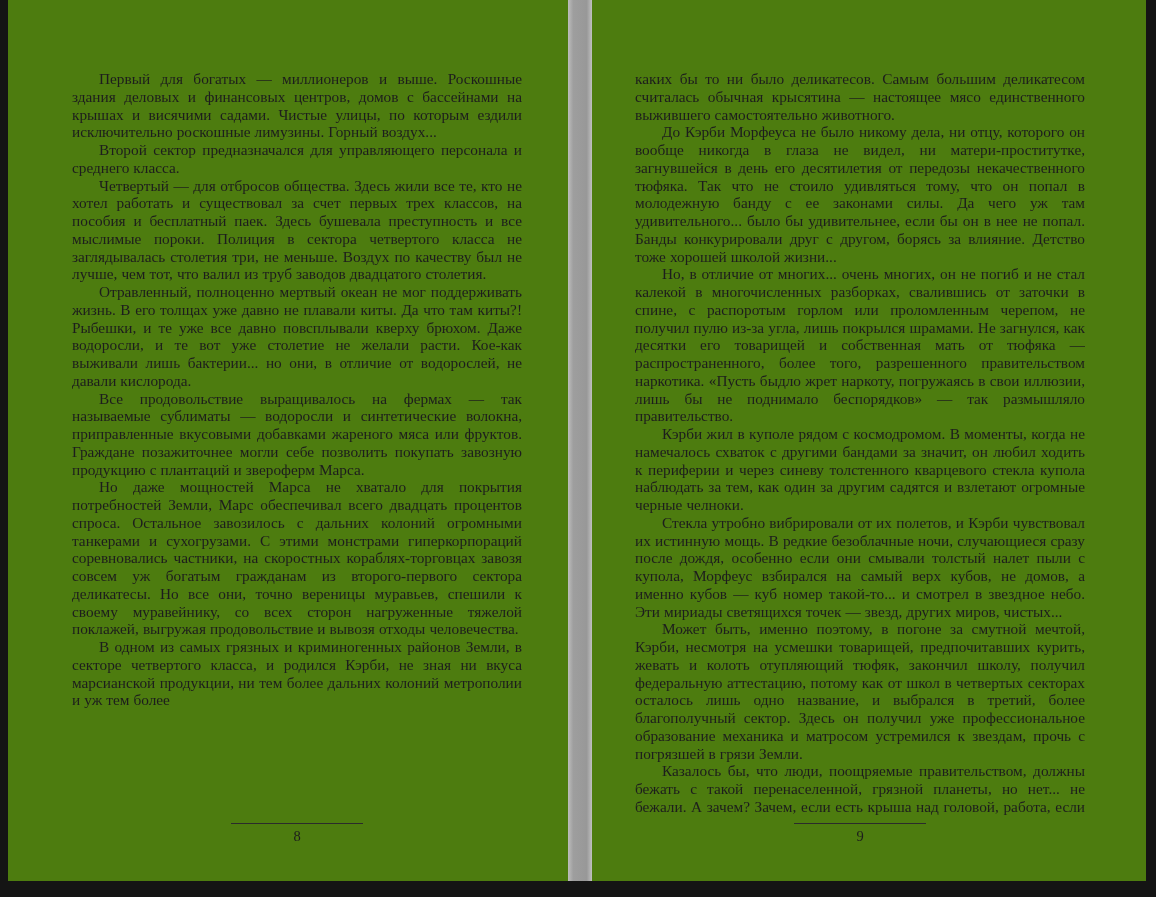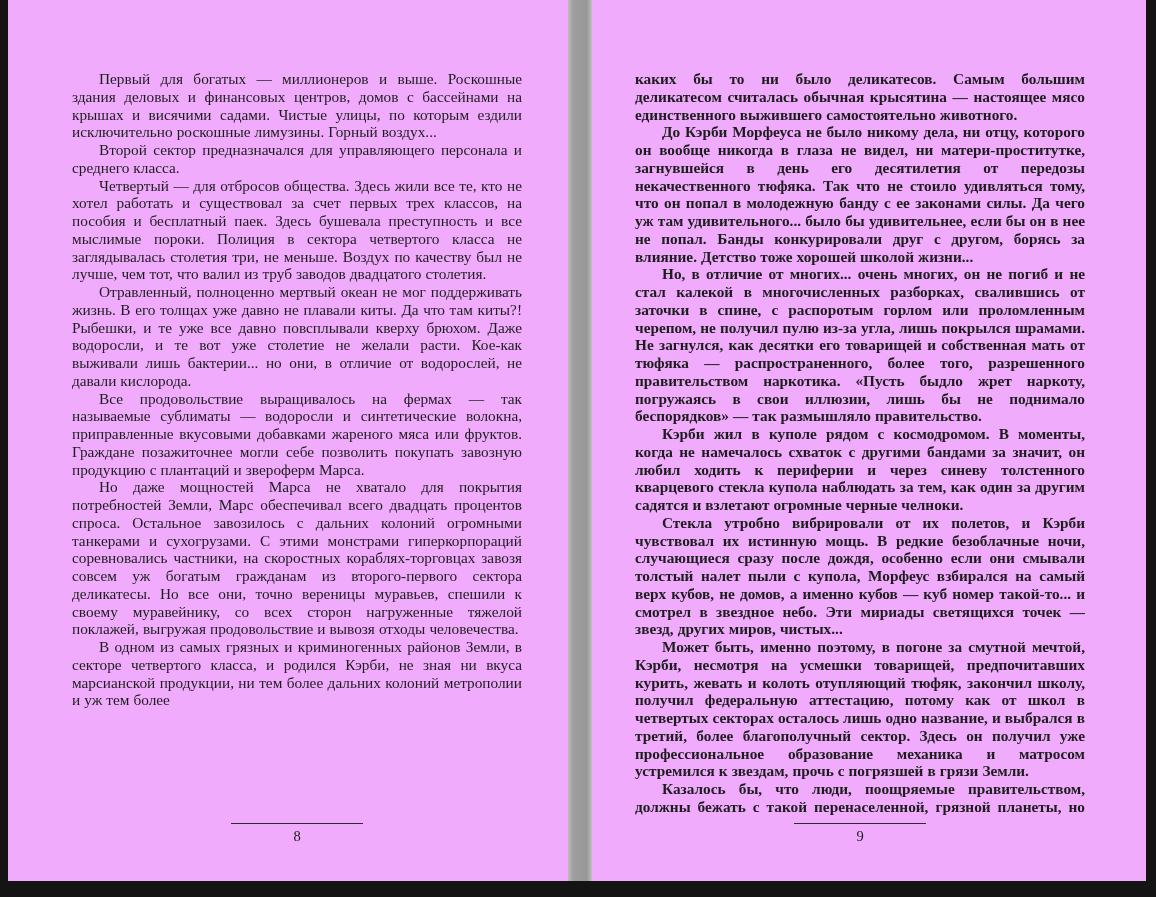--- a/index.html
+++ b/index.html
@@ -8,21 +8,21 @@
     height: 897px;
     position: relative;
     overflow: hidden;
     background: #141414;
     font-family: "Liberation Serif", "DejaVu Serif", serif;
   }
   .page {
     position: absolute;
     top: 0;
     height: 881px;
-    background: #f0abfc;
+    background: #4d7c0f;
   }
   .page-left  { left: 8px;   width: 560px; }
   .page-right { left: 592px; width: 554px; }
   .gutter {
     position: absolute;
     top: 0;
     left: 568px;
     width: 24px;
     height: 881px;
     background: linear-gradient(90deg, #bdbdbd 0%, #9e9e9e 22%, #989898 78%, #c0c0c0 100%);
@@ -35,21 +35,21 @@
     width: 450px;
     color: #1d1d1d;
     font-size: 15.3px;
     line-height: 17.75px;
     text-align: justify;
     hyphens: auto;
     -webkit-hyphens: auto;
     word-spacing: 0.2px;
   }
   .page-left  .text-block { left: 64px; }
-  .page-right .text-block { left: 43px; font-weight: bold; }
+  .page-right .text-block { left: 43px; }
   .text-block p { margin: 0; text-indent: 27px; }
   .text-block p.no-indent { text-indent: 0; }
   .page-footer {
     position: absolute;
     top: 823px;
     width: 450px;
     text-align: center;
   }
   .page-left  .page-footer { left: 64px; }
   .page-right .page-footer { left: 43px; }

